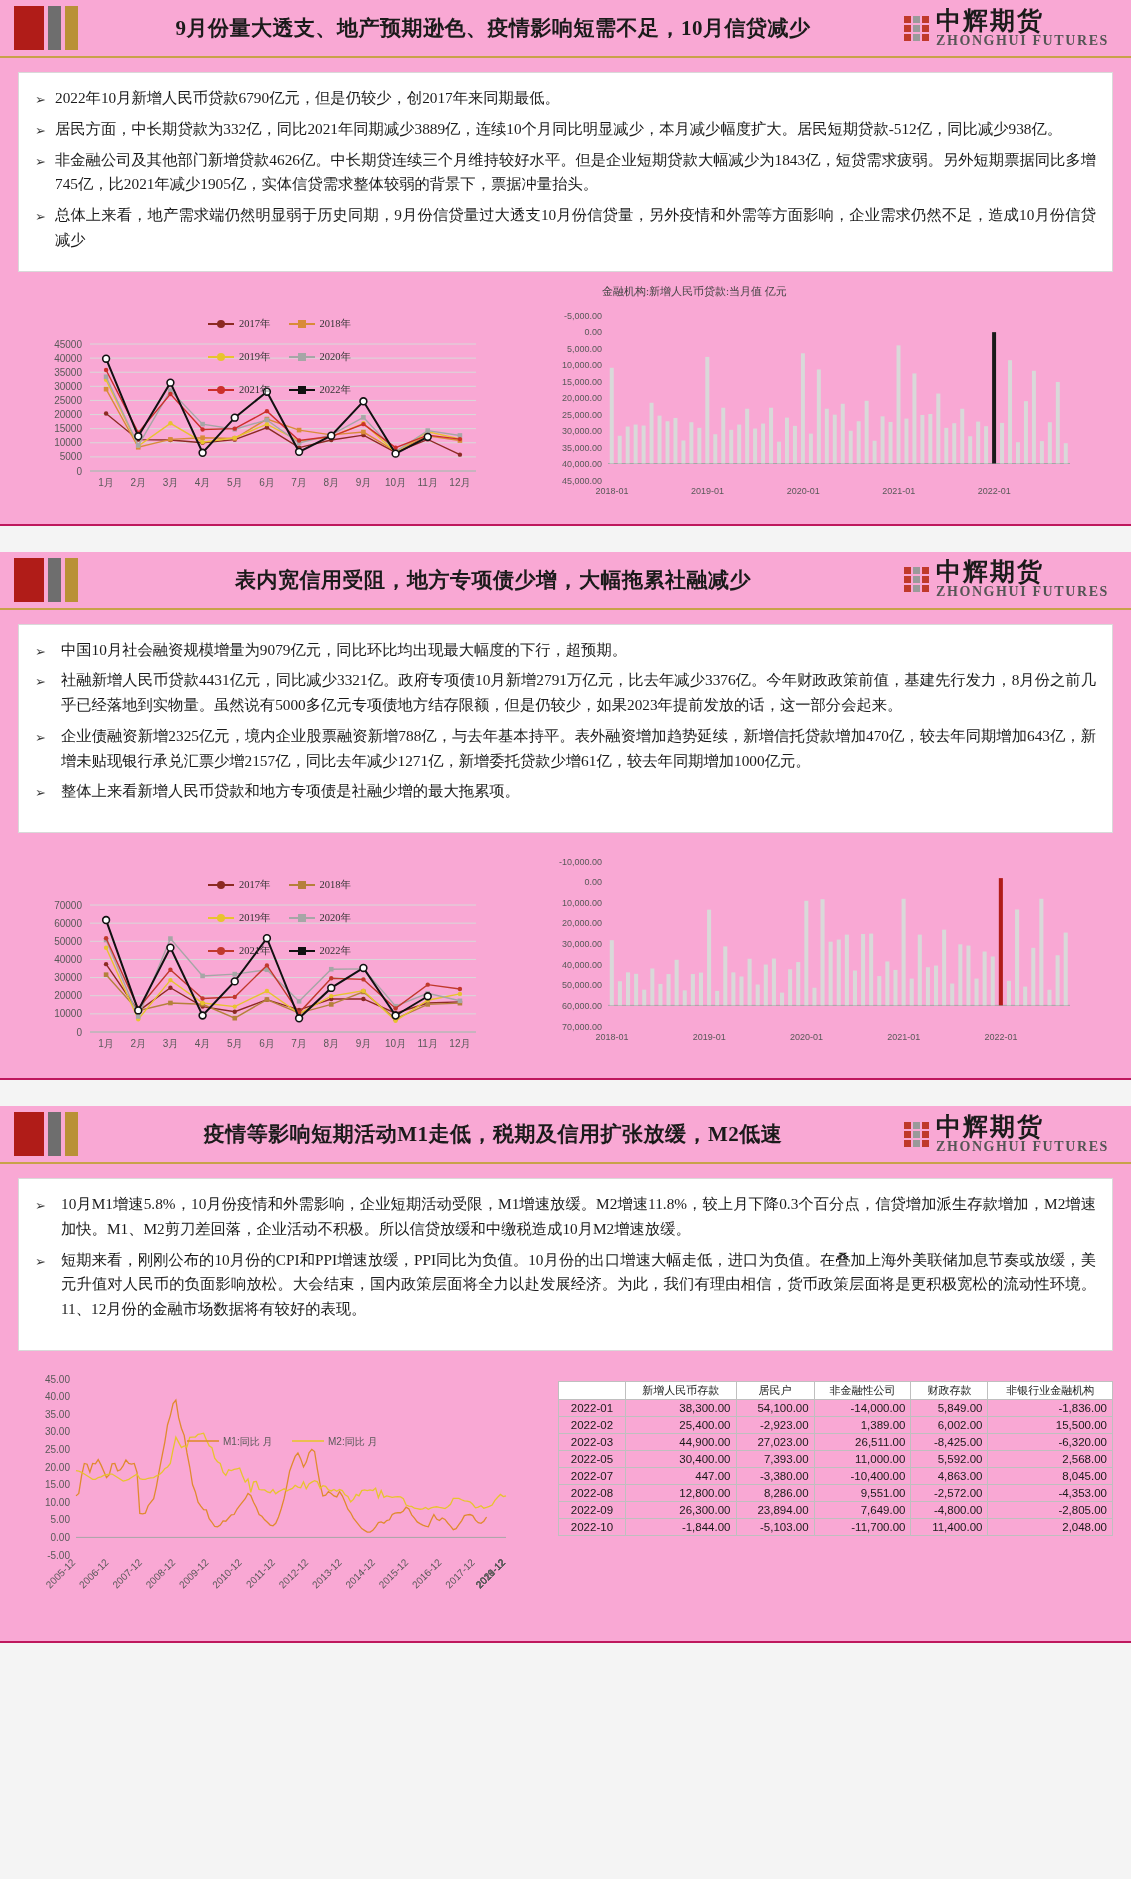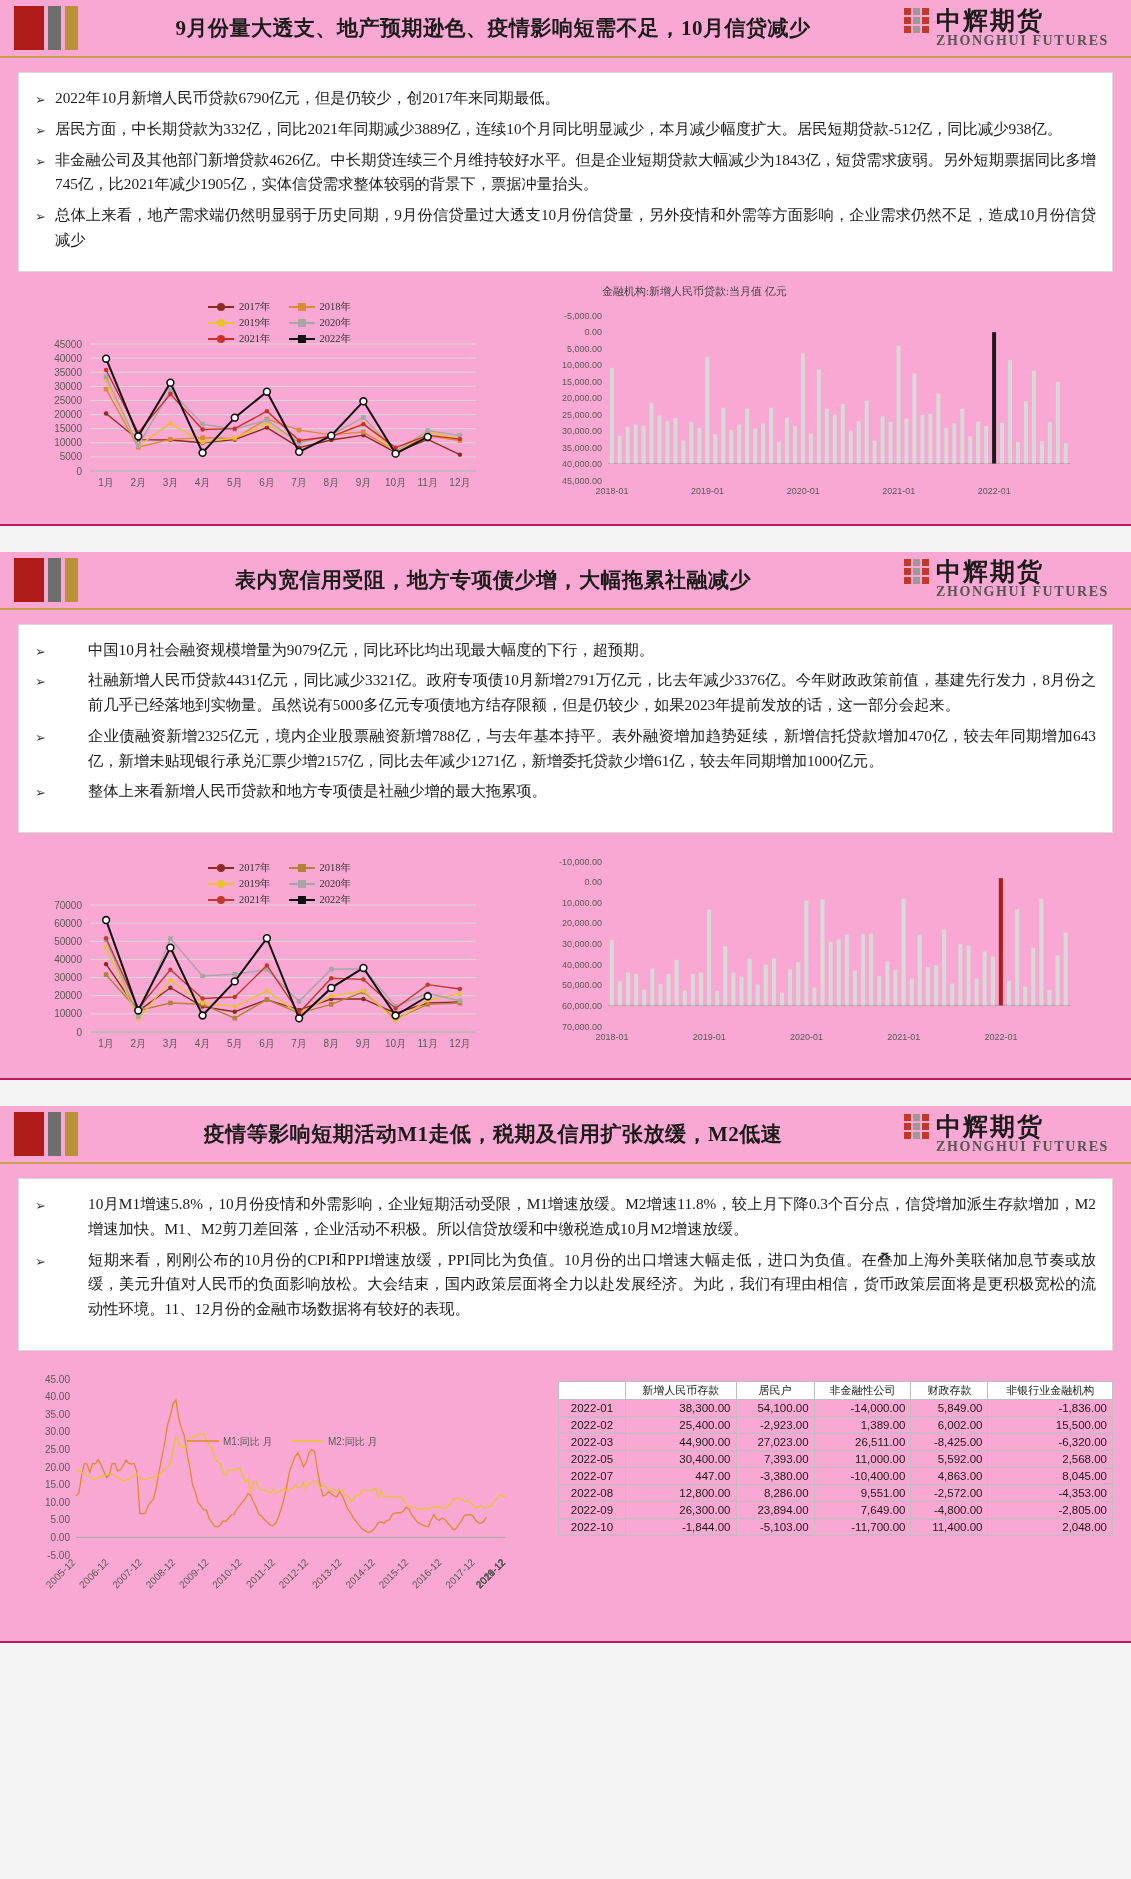--- a/index.html
+++ b/index.html
@@ -37,20 +37,21 @@
     text-align: center;
     font-size: 21px;
     font-weight: bold;
     letter-spacing: 0.5px;
     color: #1b1b1b;
     font-family: "Liberation Serif", serif;
     padding: 0 10px;
   }
   .logo {
     display: flex;
+    align-items: center;
     margin-right: 22px;
     flex: 0 0 auto;
   }
   .logo-mark {
     display: grid;
     grid-template-columns: repeat(3, 7px);
     grid-template-rows: repeat(3, 7px);
     gap: 2px;
     margin-right: 7px;
   }
@@ -74,40 +75,40 @@
     line-height: 1.62;
     margin: 3px 0 6px 0;
   }
   .bullet .mk {
     flex: 0 0 20px;
     color: #3a3a3a;
     font-size: 13px;
     padding-top: 3px;
   }
   .bullet .tx { flex: 1; text-align: justify; }
-  .indent .tx { padding-left: 6px; margin-left: 27px; }
+  .indent .tx { padding-left: 6px; }
 
   
   .charts { display: flex; padding: 6px 10px 18px 18px; }
   .chart-left { width: 500px; position: relative; }
   .chart-right { flex: 1; position: relative; padding-left: 6px; }
 
   .plot-title {
     font-size: 11px; color: #444; margin-left: 78px; margin-bottom: 2px;
   }
 
   
   .legend {
     position: absolute;
     display: grid;
     gap: 2px 18px;
     font-size: 10.5px;
     color: #333;
   }
-  .legend .li { display: flex; align-items: center; white-space: nowrap; }
+  .legend .li { display: flex; align-items: center; white-space: nowrap; margin-top: 17px; }
   .legend .sw { width: 26px; height: 2px; position: relative; margin-right: 5px; }
   .legend .sw::after {
     content: ""; position: absolute; left: 9px; top: -3px;
     width: 8px; height: 8px; border-radius: 1px;
   }
   .legend .sw.c1::after { border-radius: 50%; }
 
   svg { display: block; }
   .axis-lbl { font-size: 10px; fill: #595959; font-family: "Liberation Sans", sans-serif; }
   .axis-lbl-s { font-size: 9px; fill: #595959; font-family: "Liberation Sans", sans-serif; }

